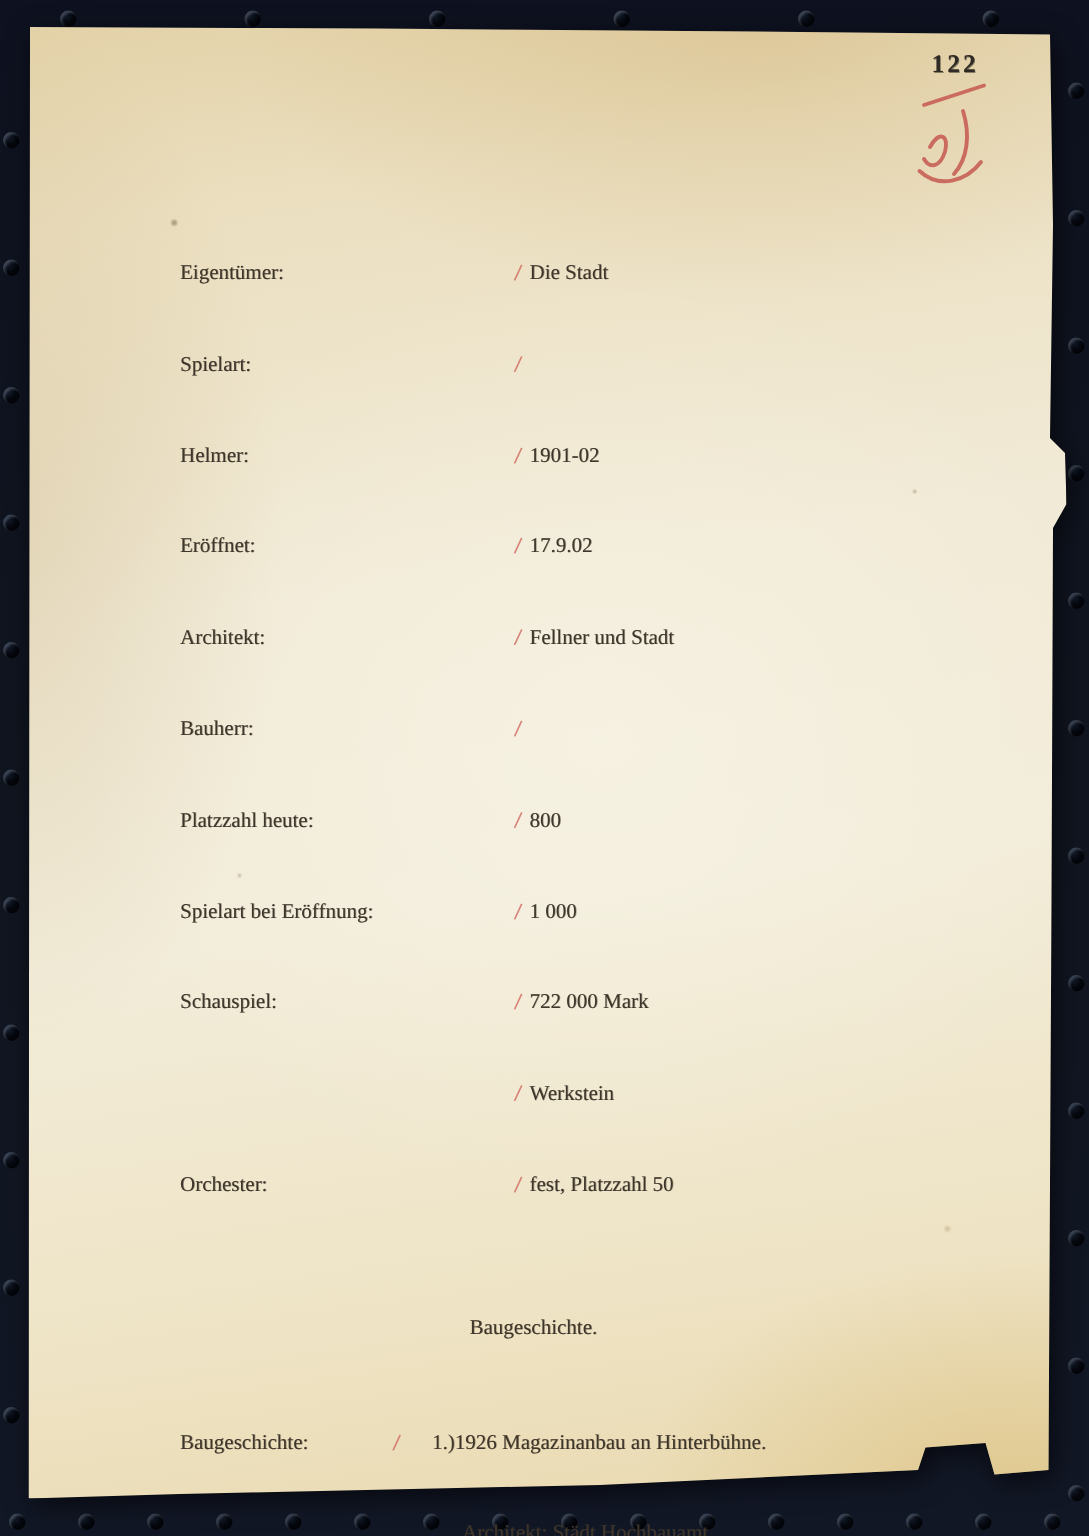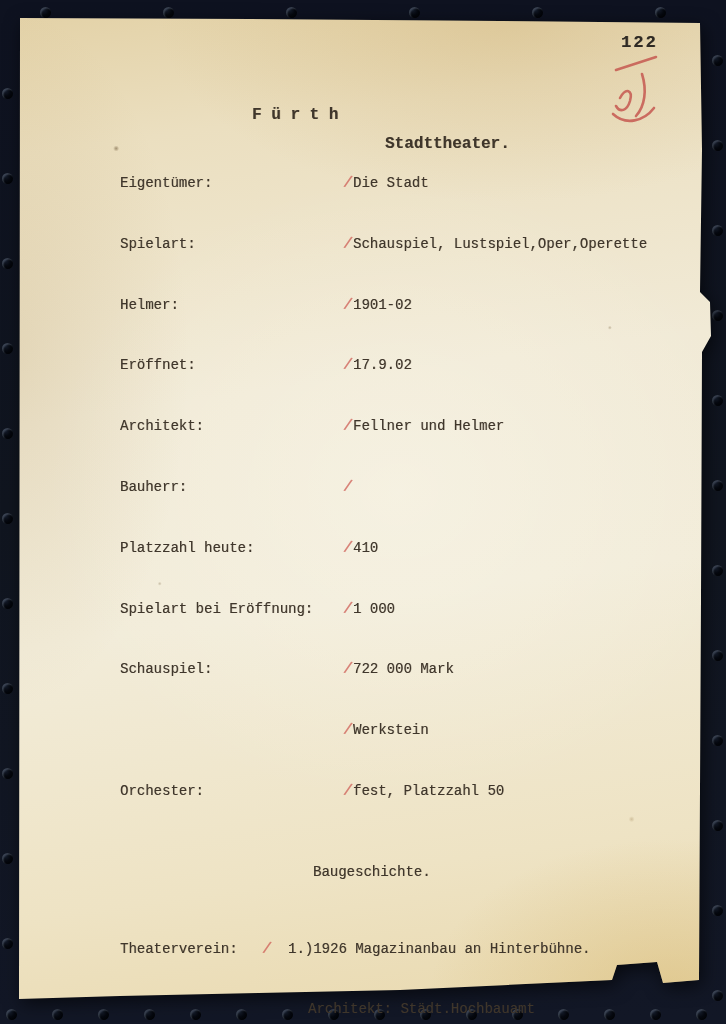--- a/index.html
+++ b/index.html
@@ -1,18 +1,18 @@
 <!DOCTYPE html>
 <html><head>
 <meta charset="utf-8">
 <style>
   html,body{margin:0;padding:0;background:#0d1119;}
   #stage{position:relative;width:726px;height:1024px;overflow:hidden;
          background:linear-gradient(180deg,#0e1220 0%,#10151f 50%,#121726 100%);
-         font-family:Liberation Mono, monospace;}
+         font-family:Liberation Serif, serif;}
   .hole{position:absolute;width:11px;height:11px;border-radius:50%;
         background:radial-gradient(circle at 35% 30%, #141b29 0%, #05080f 45%, #000 100%);
         box-shadow:inset 1.5px 1.5px 1.5px rgba(140,155,180,.38);}
   #paper-wrap{position:absolute;inset:0;filter:drop-shadow(3px 5px 9px rgba(0,0,0,.6));}
   #paper{position:absolute;inset:0;
     clip-path:polygon(20px 18px,250px 19px,500px 21px,700px 23px,702px 150px,700px 292px,
       710px 302px,711px 336px,702px 352px,701px 600px,699px 980px,663px 983px,657px 962px,
       617px 965px,612px 980px,400px 990px,120px 996px,19px 999px);
     background:
       radial-gradient(ellipse 340px 220px at 92% 97%, rgba(210,175,95,.40), transparent 70%),
@@ -30,21 +30,21 @@
   .line{position:relative;height:28.8px;line-height:28.8px;}
   .line span{position:absolute;top:0;}
   .l-label{left:100px;}
   .l-val{left:333px;}
   .l-item{left:268px;}
   .l-cont{left:288px;}
   .chk{color:#d0655c;font-weight:bold;font-size:16px;opacity:.78;
        transform:rotate(6deg);text-shadow:none;}
   .chk-val{left:323px;}
   .chk-item{left:242px;}
-  .h-bau{margin-top:4px;}
+  .h-bau{margin-top:18px;}
   .h-bau span{left:293px;}
   #title{position:absolute;top:72px;left:0;width:726px;height:29px;line-height:29px;
          font-weight:bold;font-size:16px;white-space:pre;}
   #title .t-city{position:absolute;left:252px;}
   #title .t-name{position:absolute;left:385px;}
   #page-num{position:absolute;top:33px;left:621px;font-weight:bold;font-size:17px;
             letter-spacing:2px;color:#2f2a24;text-shadow:.5px .4px 0 rgba(40,35,28,.5);}
   #scribble{position:absolute;top:48px;left:596px;}
 </style>
 </head>
@@ -105,60 +105,55 @@
 
   <svg id="scribble" width="92" height="86" viewBox="0 0 92 86">
     <g fill="none" stroke="#c5544d" stroke-width="2.6" stroke-linecap="round" opacity="0.82">
       <path d="M 20 22 L 60 9"></path>
       <path d="M 46 26 C 51 42 49 58 40 68"></path>
       <path d="M 24 50 C 30 39 37 42 34 53 C 31 63 24 65 20 58"></path>
       <path d="M 17 66 C 30 78 48 73 58 60"></path>
     </g>
   </svg>
 
-  <div id="title" class="typed">
-    <span class="t-city">F ü r t h</span>
-    <span class="t-name">Stadttheater.</span>
-  </div>
 
   <div id="content" class="typed">
 
     <div class="line">
       <span class="l-label">Eigentümer:</span>
       <span class="chk chk-val">/</span>
       <span class="l-val">Die Stadt</span>
     </div>
     <div class="line">
       <span class="l-label">Spielart:</span>
       <span class="chk chk-val">/</span>
-      <span class="l-val">Schauspiel, Lustspiel,Oper,Operette</span>
     </div>
     <div class="line">
       <span class="l-label">Helmer:</span>
       <span class="chk chk-val">/</span>
       <span class="l-val">1901-02</span>
     </div>
     <div class="line">
       <span class="l-label">Eröffnet:</span>
       <span class="chk chk-val">/</span>
       <span class="l-val">17.9.02</span>
     </div>
     <div class="line">
       <span class="l-label">Architekt:</span>
       <span class="chk chk-val">/</span>
-      <span class="l-val">Fellner und Helmer</span>
+      <span class="l-val">Fellner und Stadt</span>
     </div>
     <div class="line">
       <span class="l-label">Bauherr:</span>
       <span class="chk chk-val">/</span>
     </div>
     <div class="line">
       <span class="l-label">Platzzahl heute:</span>
       <span class="chk chk-val">/</span>
-      <span class="l-val">410</span>
+      <span class="l-val">800</span>
     </div>
     <div class="line">
       <span class="l-label">Spielart bei Eröffnung:</span>
       <span class="chk chk-val">/</span>
       <span class="l-val">1 000</span>
     </div>
     <div class="line">
       <span class="l-label">Schauspiel:</span>
       <span class="chk chk-val">/</span>
       <span class="l-val">722 000 Mark</span>
@@ -171,21 +166,21 @@
       <span class="l-label">Orchester:</span>
       <span class="chk chk-val">/</span>
       <span class="l-val">fest, Platzzahl 50</span>
     </div>
 
     <div class="line h-bau">
       <span>Baugeschichte.</span>
     </div>
 
     <div class="line">
-      <span class="l-label">Theaterverein:</span>
+      <span class="l-label">Baugeschichte:</span>
       <span class="chk chk-item">/</span>
       <span class="l-item">1.)1926 Magazinanbau an Hinterbühne.</span>
     </div>
     <div class="line">
       <span class="l-cont">Architekt: Städt.Hochbauamt</span>
     </div>
     
     
     
     

